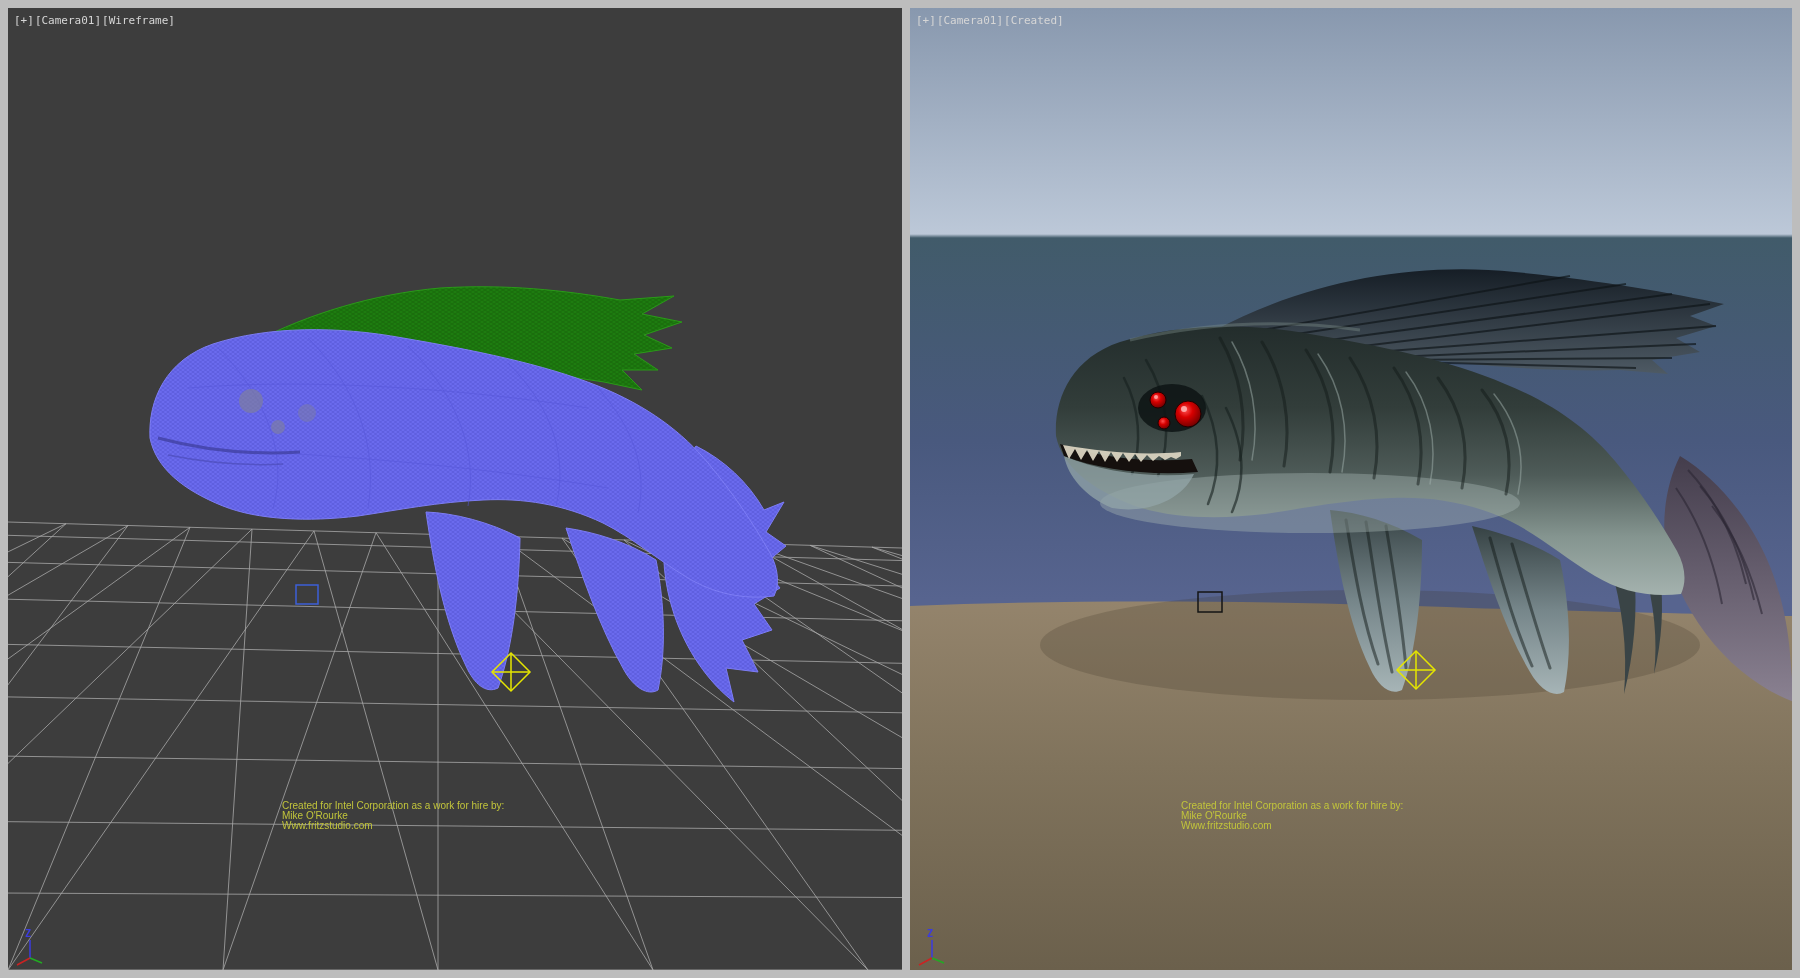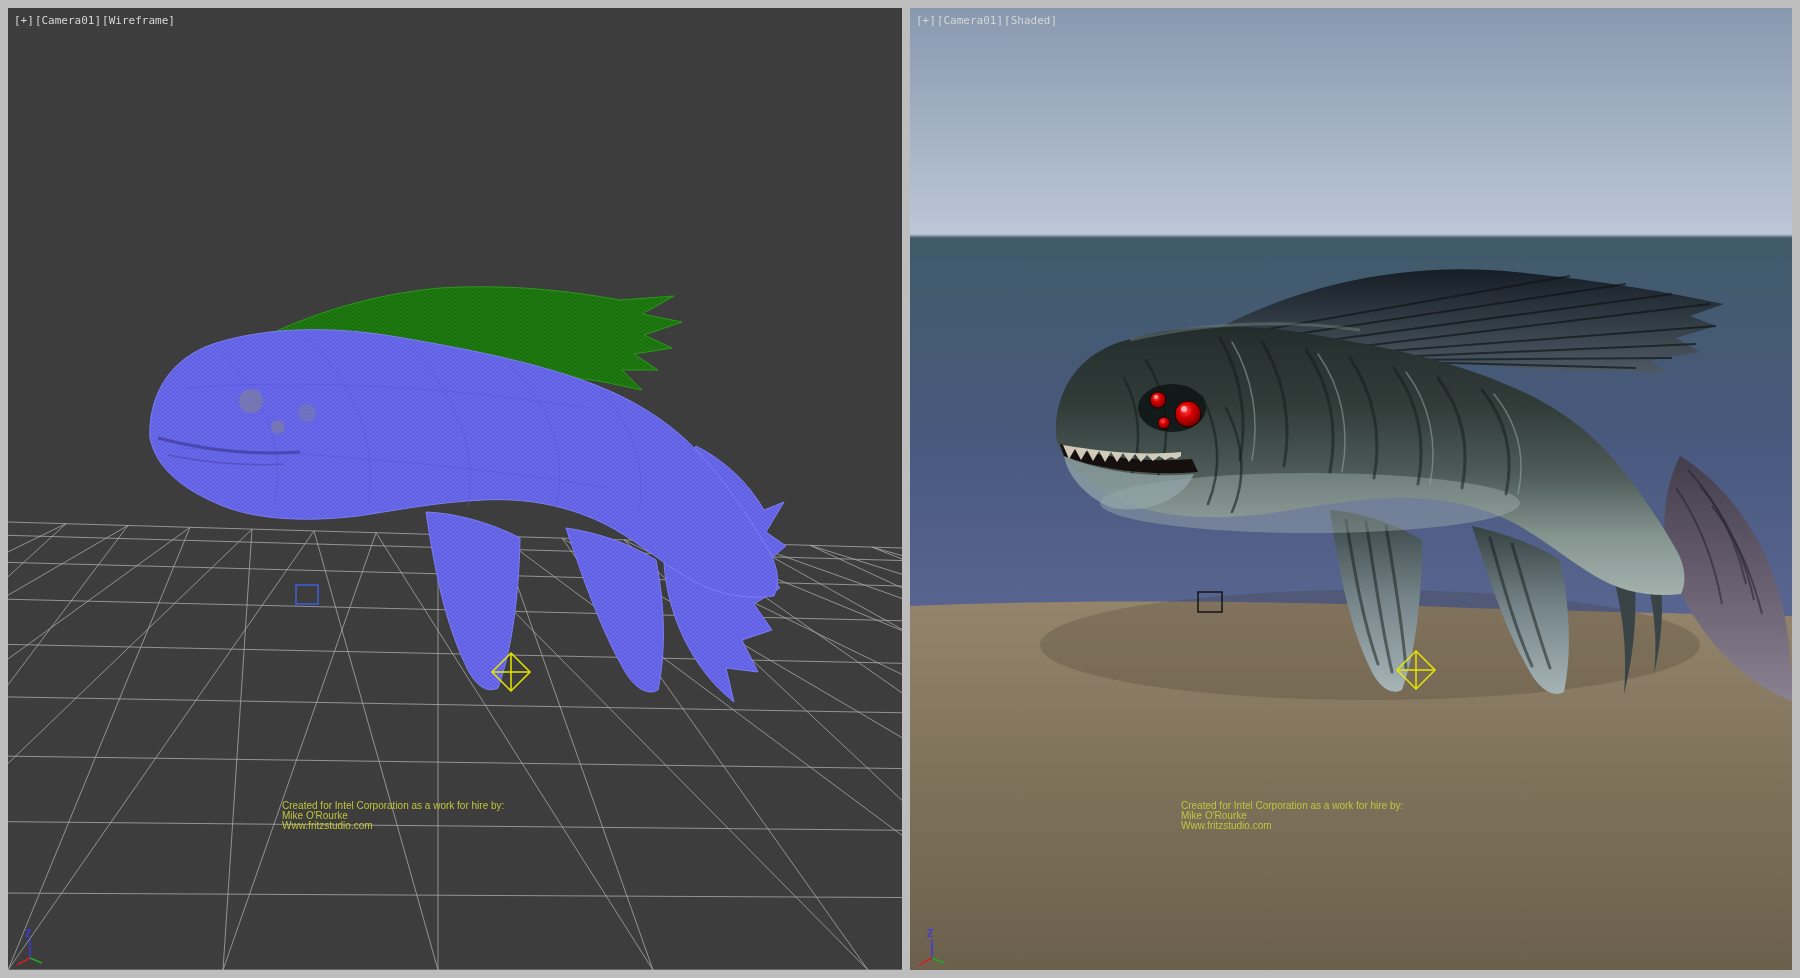--- a/index.html
+++ b/index.html
@@ -145,21 +145,21 @@
         <text class="axis-label" x="17" y="929" data-name="axis-z-label">Z</text>
         <line x1="22" y1="950" x2="22" y2="932" stroke="#3b3be0" stroke-width="1.5" data-name="axis-z-line"></line>
         <line x1="22" y1="950" x2="9" y2="957" stroke="#cc2222" stroke-width="1.5" data-name="axis-x-line"></line>
         <line x1="22" y1="950" x2="34" y2="955" stroke="#22aa22" stroke-width="1.5" data-name="axis-y-line"></line>
       </g>
     </svg>
   </section>
 
   <section class="viewport right" data-name="viewport-shaded">
     <div class="vp-label" data-name="viewport-label-right">
-      <span data-name="viewport-menu-general">[+]</span><span data-name="viewport-menu-camera">[Camera01]</span><span data-name="viewport-menu-shading">[Shaded]</span>
+      <span data-name="viewport-menu-general">[+]</span><span data-name="viewport-menu-camera">[Camera01]</span><span data-name="viewport-menu-shading">[Created]</span>
     </div>
 
     <svg class="vp-canvas" viewBox="0 0 882 962" data-name="shaded-canvas">
       <defs>
         <linearGradient id="skyGrad" x1="0" y1="0" x2="0" y2="1">
           <stop offset="0" stop-color="#8898ae"></stop>
           <stop offset="0.235" stop-color="#bcc8d8"></stop>
           <stop offset="0.239" stop-color="#415b6a"></stop>
           <stop offset="0.45" stop-color="#49597e"></stop>
           <stop offset="0.615" stop-color="#57648f"></stop>

